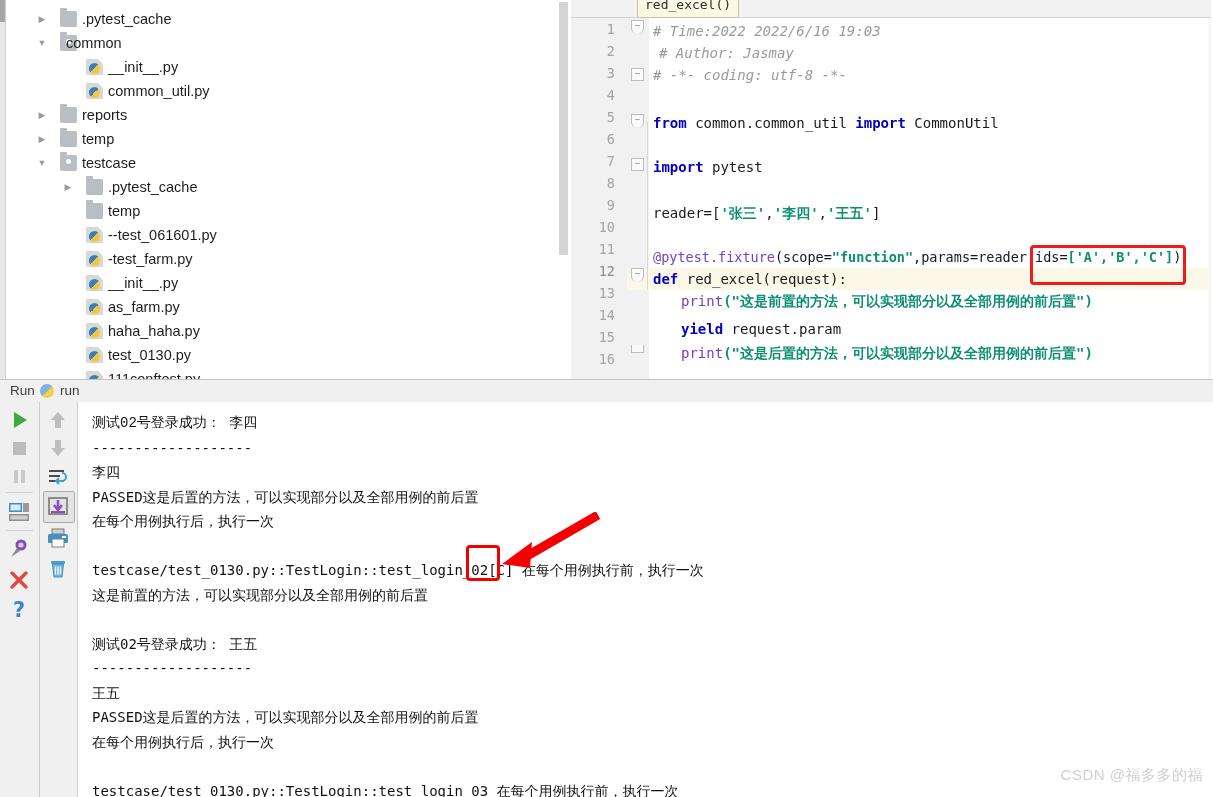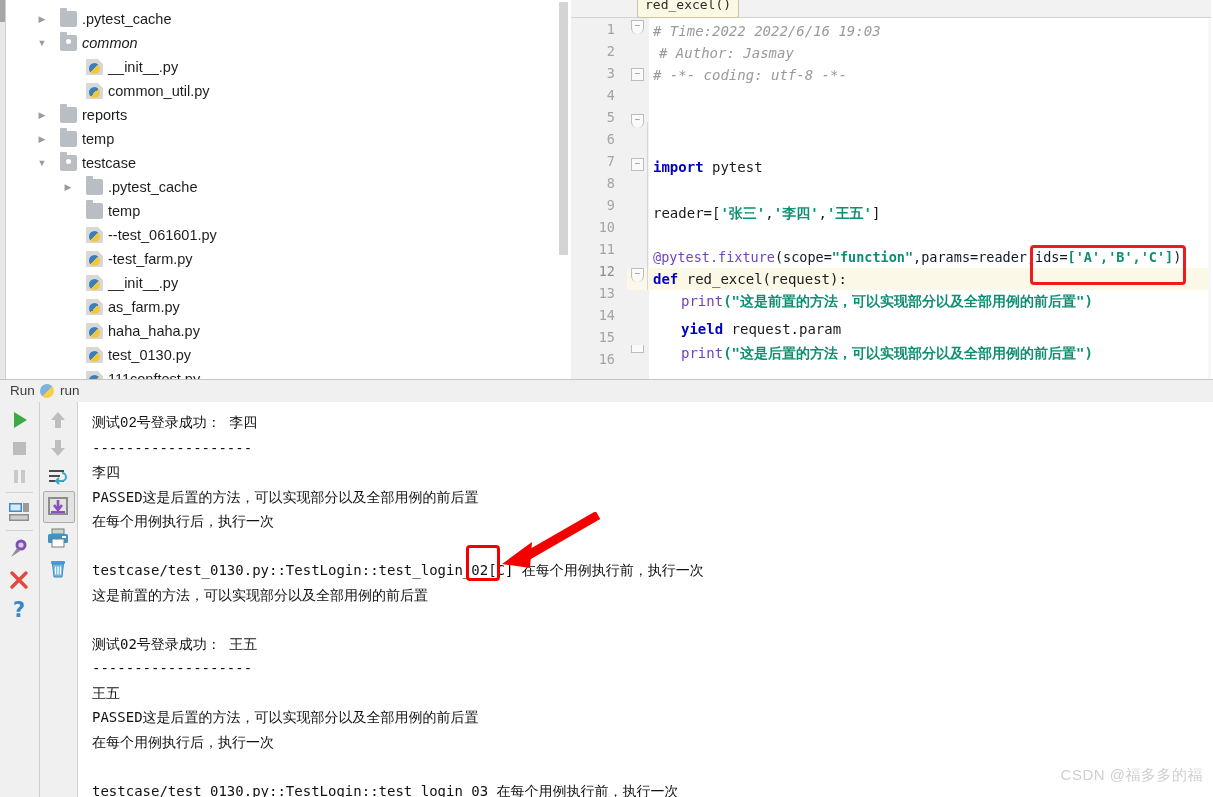--- a/index.html
+++ b/index.html
@@ -110,21 +110,21 @@
   <div class="tree-pane">
     <div class="tree-rows" id="tree-rows">
         <div class="trow">
           <span class="arrow right" style="left: 30px;"></span>
           <span class="ficon folder" style="left: 54px;"></span>
           <span class="tlabel" style="left: 76px;">.pytest_cache</span>
         </div>
         <div class="trow">
           <span class="arrow down" style="left: 30px;"></span>
           <span class="ficon folder src" style="left: 54px;"></span>
-          <span class="tlabel" style="left: 76px; font-style: italic;">common</span>
+          <span class="tlabel" style="left: 60px;">common</span>
         </div>
         <div class="trow">
           <span class="ficon pyfile" style="left: 80px;"></span>
           <span class="tlabel" style="left: 102px;">__init__.py</span>
         </div>
         <div class="trow">
           <span class="ficon pyfile" style="left: 80px;"></span>
           <span class="tlabel" style="left: 102px;">common_util.py</span>
         </div>
         <div class="trow">
@@ -218,20 +218,21 @@
     <div class="fold" style="top:68px">−</div>
     <div class="fold pt" style="top:114px">−</div>
     <div class="fold" style="top:158px">−</div>
     <div class="fold pt" style="top:268px">−</div>
     <div class="fold end" style="top:345px"></div>
 
     <div class="cl cm" style="top:20px;left:82px"># Time:2022 2022/6/16 19:03</div>
     <div class="cl cm" style="top:42px;left:88px"># Author: Jasmay</div>
     <div class="cl cm" style="top:64px;left:82px"># -*- coding: utf-8 -*-</div>
 
+    <div class="cl" style="top:112px;left:82px"><span class="kw">from</span><span> common.common_util </span><span class="kw">import</span><span> CommonUtil</span></div>
 
     <div class="cl" style="top:156px;left:82px"><span class="kw">import</span><span> pytest</span></div>
 
     <div class="cl" style="top:202px;left:82px"><span>reader=[</span><span class="str">'张三'</span><span>,</span><span class="str">'李四'</span><span>,</span><span class="str">'王五'</span><span>]</span></div>
 
     <div class="cl" style="top:246px;left:82px;font-size:13.5px"><span class="dec">@pytest.fixture</span><span class="param">(scope=</span><span class="str">"function"</span><span class="param">,params=reader,</span><span class="param">ids=</span><span class="str">['A','B','C']</span><span>)</span></div>
 
     <div class="cl" style="top:268px;left:82px"><span class="kw">def</span><span class="fn"> red_excel</span><span>(request):</span></div>
 
     <div class="cl" style="top:290px;left:110px"><span class="dec">print</span><span class="strc">("这是前置的方法，可以实现部分以及全部用例的前后置")</span></div>

